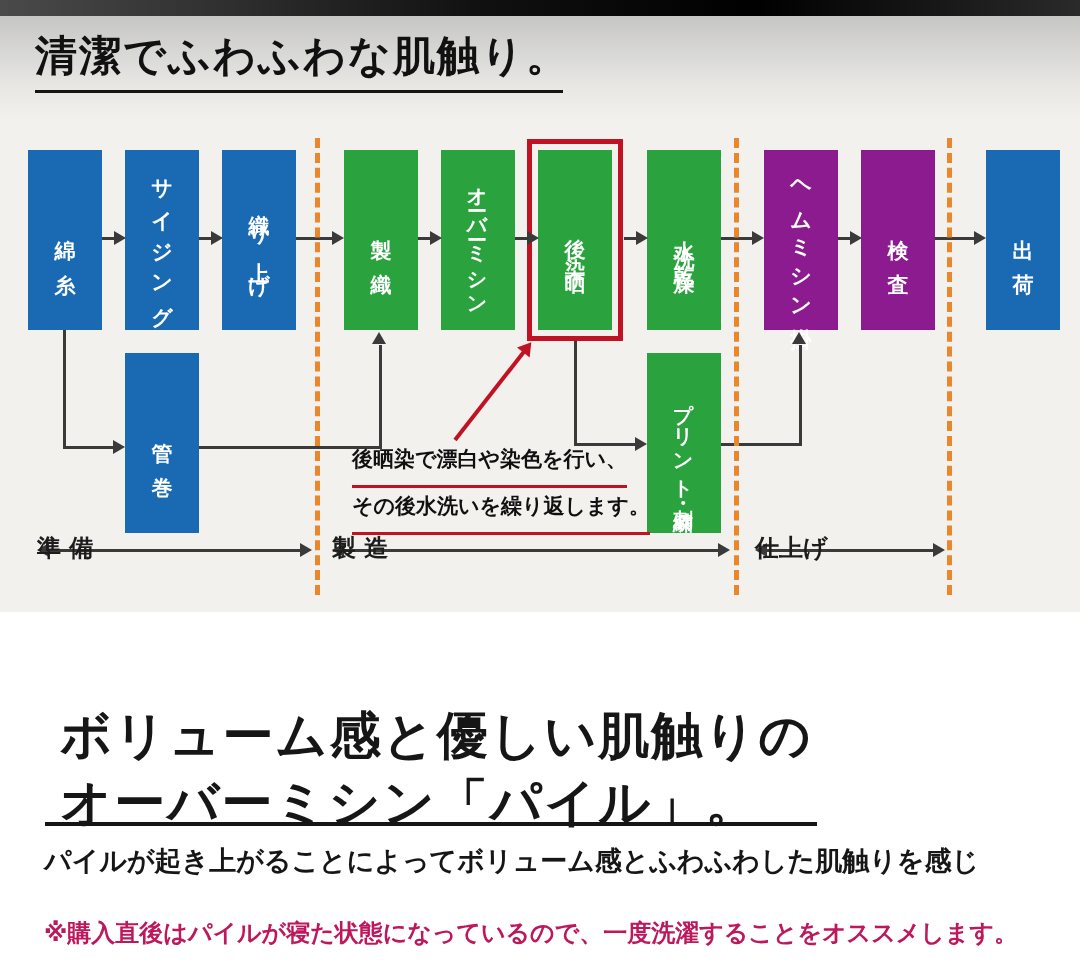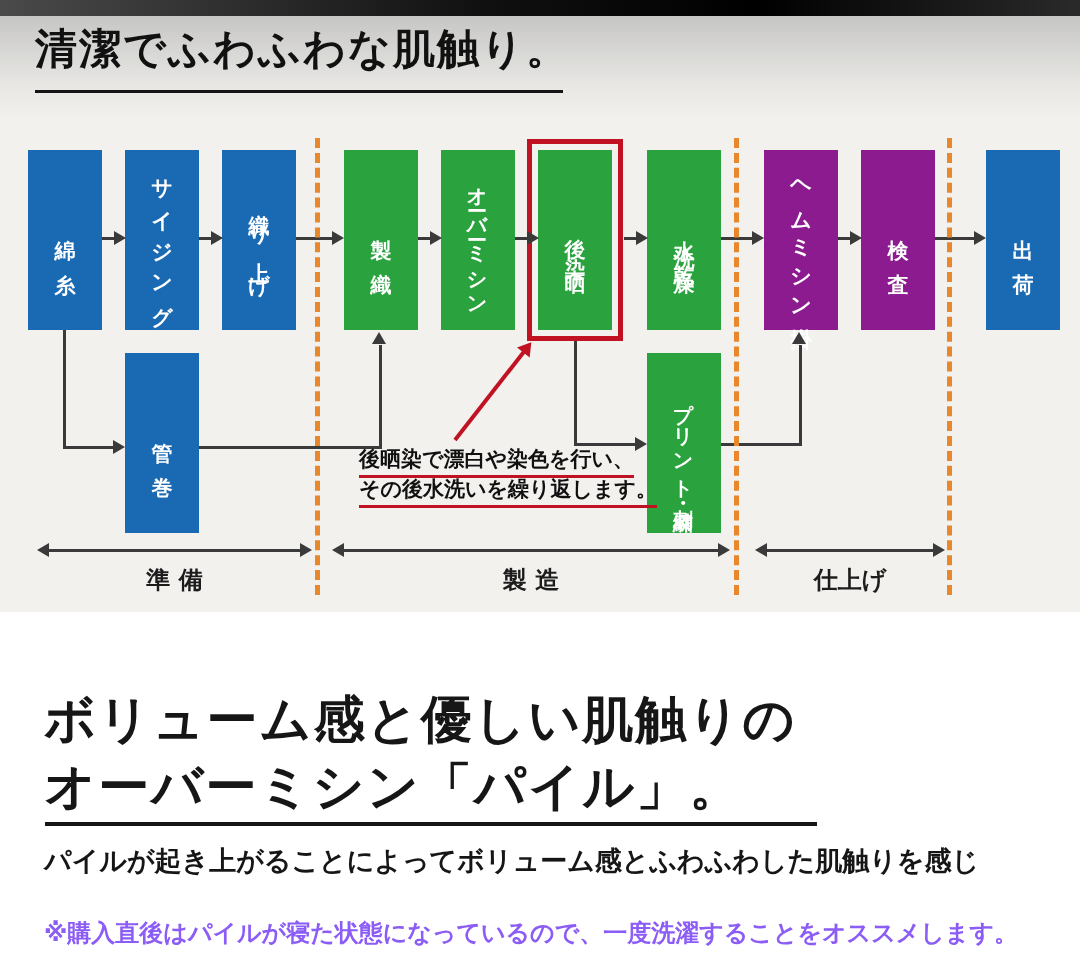--- a/index.html
+++ b/index.html
@@ -5,21 +5,21 @@
   * { box-sizing: border-box; }
   body { margin: 0; background: #ffffff; font-family: "DejaVu Sans", sans-serif; }
   .page { position: relative; width: 1080px; height: 974px; background: #ffffff; overflow: hidden; }
 
   .topbar { position: absolute; left: 0; top: 0; width: 1080px; height: 16px;
             background: linear-gradient(90deg, #4a4a4a 0%, #101010 45%, #000 70%, #2a2a2a 100%); }
   .hero { position: absolute; left: 0; top: 16px; width: 1080px; height: 104px;
           background: linear-gradient(180deg, #c6c6c5 0%, #e7e6e3 65%, #f2f1ee 100%); }
   .diagram-bg { position: absolute; left: 0; top: 120px; width: 1080px; height: 492px; background: #f2f1ee; }
 
-  .h1 { position: absolute; left: 35px; top: 21px; margin: 0; font-size: 42px; font-weight: bold;
+  .h1 { position: absolute; left: 35px; top: 28px; margin: 0; font-size: 42px; font-weight: bold;
         color: #111; letter-spacing: 2px; }
   .h1-underline { position: absolute; left: 35px; top: 90px; width: 528px; height: 3px; background: #151515; }
 
   
   .box { position: absolute; width: 74px; height: 180px; display: flex; align-items: center;
          justify-content: center; color: #fff; font-weight: bold; font-size: 21px; }
   .blue   { background: var(--c-blue,   #1a6ab3); }
   .green  { background: var(--c-green,  #2aa23e); }
   .purple { background: var(--c-purple, #8c1b8f); }
   .box span { writing-mode: vertical-rl; text-orientation: mixed; white-space: nowrap; }
@@ -86,48 +86,48 @@
   .stage-ln { position: absolute; top: 549px; height: 3px; background: var(--c-arrow, #3a3a3a); }
   .hl { position: absolute; top: 543px; width: 0; height: 0;
         border-right: 12px solid var(--c-arrow, #3a3a3a);
         border-top: 7px solid transparent; border-bottom: 7px solid transparent; }
   .hr { position: absolute; top: 543px; width: 0; height: 0;
         border-left: 12px solid var(--c-arrow, #3a3a3a);
         border-top: 7px solid transparent; border-bottom: 7px solid transparent; }
   .s1 { left: 49px;  width: 251px; } .s1l { left: 37px; }  .s1r { left: 300px; }
   .s2 { left: 344px; width: 374px; } .s2l { left: 332px; } .s2r { left: 718px; }
   .s3 { left: 767px; width: 166px; } .s3l { left: 755px; } .s3r { left: 933px; }
-  .stage-label { position: absolute; top: 564px; font-size: 24px; font-weight: 600;
-                 color: #1c1c1c; text-align: center; }
+  .stage-label { position: absolute; top: 532px; font-size: 24px; font-weight: 600;
+                 color: #1c1c1c; text-align: left; }
   .sl1 { left: 37px;  width: 275px; }
   .sl2 { left: 332px; width: 398px; }
   .sl3 { left: 755px; width: 190px; }
 
   
   .red-arrow { position: absolute; left: 455px; top: 438px; width: 112px; height: 4px;
                background: var(--c-red, #c11224); transform-origin: 0 50%; transform: rotate(-52deg); }
   .red-arrow::after { content: ''; position: absolute; right: -12px; top: -6px; width: 0; height: 0;
                       border-left: 13px solid var(--c-red, #c11224);
                       border-top: 8px solid transparent; border-bottom: 8px solid transparent; }
   .anno { position: absolute; left: 352px; font-size: 21px; font-weight: bold; color: #101010; }
   .anno-1 { top: 445px; }
-  .anno-2 { top: 475px; }
-  .anno .ul { display: inline-block; border-bottom: 3px solid var(--c-red, #c11224); padding-bottom: 2px; margin-left: 7px; }
-
-  
-  .h2 { position: absolute; left: 44px; margin: 0; font-size: 51px; font-weight: 600;
+  .anno-2 { top: 492px; }
+  .anno .ul { display: inline-block; border-bottom: 3px solid var(--c-red, #c11224); padding-bottom: 12px; }
+
+  
+  .h2 { position: absolute; left: 44px; margin: 16px; font-size: 51px; font-weight: 600;
         color: #161616; letter-spacing: 2px; white-space: nowrap; }
   .h2a { top: 686px; }
   .h2b { top: 753px; }
   .h2-underline { position: absolute; left: 45px; top: 822px; width: 772px; height: 4px; background: #161616; }
   .body-text { position: absolute; left: 44px; font-size: 27px; font-weight: 600; color: #161616; white-space: nowrap; }
   .b1 { top: 843px; text-align: right; }
   .b2 { top: 880px; }
   .note { position: absolute; left: 44px; top: 917px; font-size: 24px; font-weight: 600;
-          color: #8b5cf6; white-space: nowrap; }
+          color: #be185d; white-space: nowrap; }
 </style>
 </head>
 <body>
 
 <div class="page">
   <div class="topbar"></div>
   <div class="hero"></div>
   <div class="diagram-bg"></div>
 
   <h1 class="h1">清潔でふわふわな肌触り。</h1>

